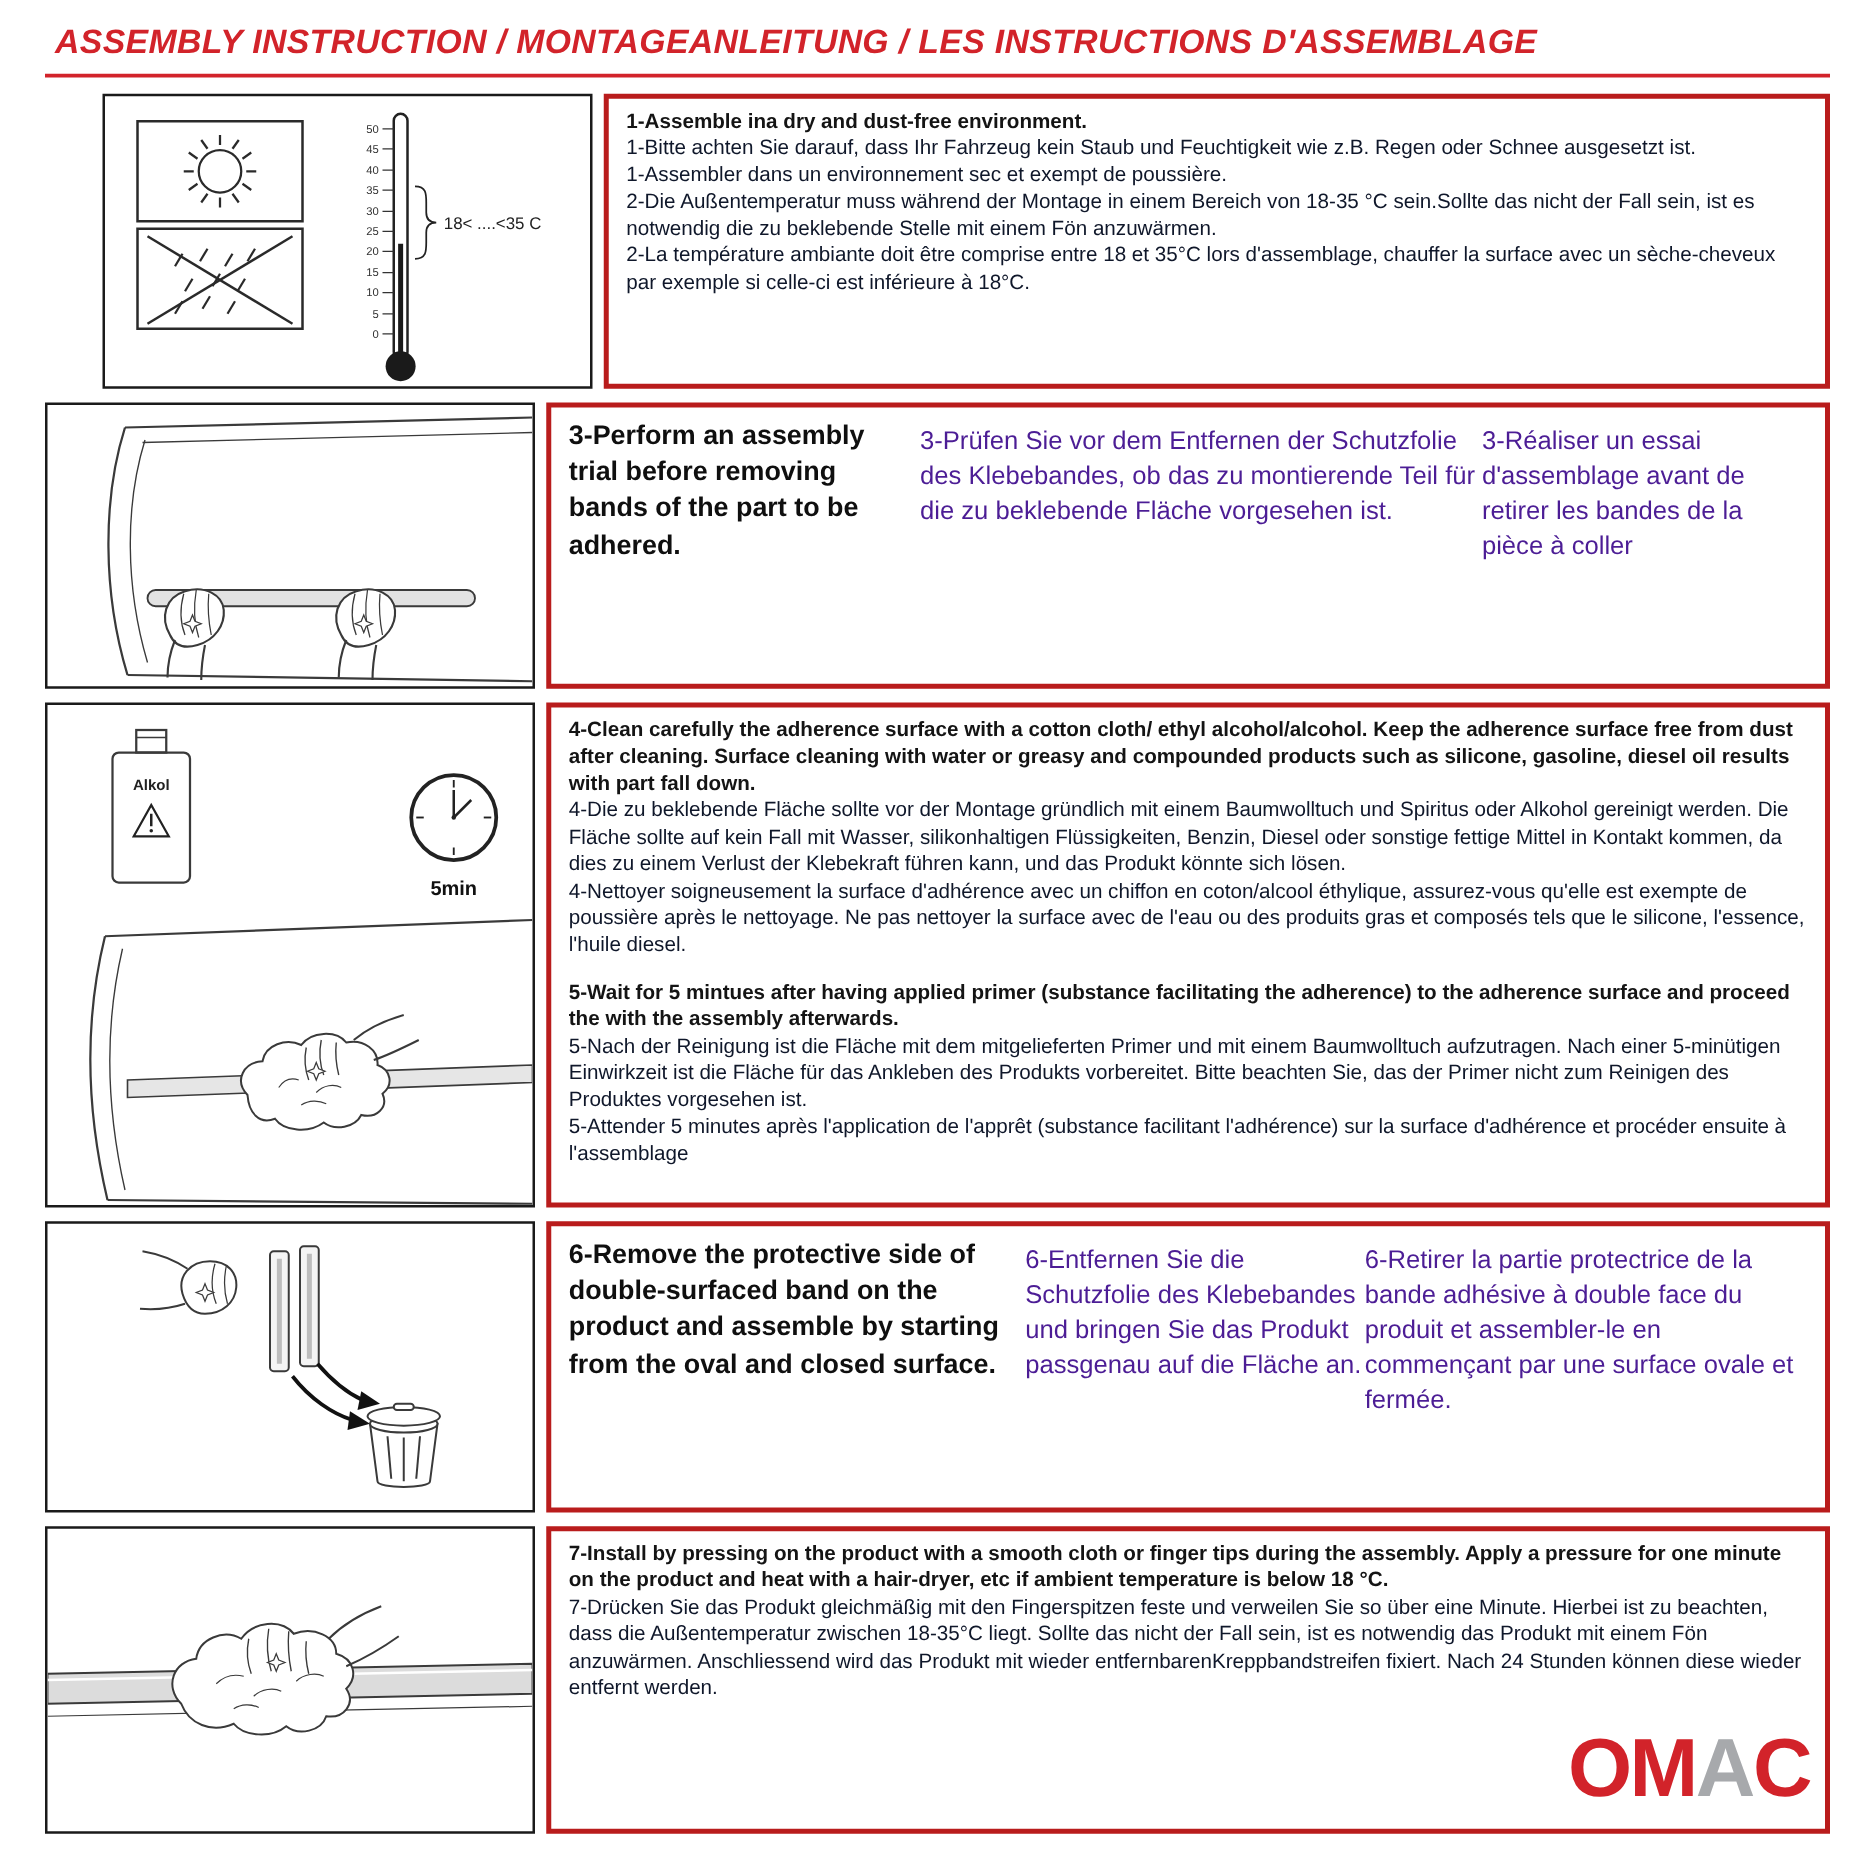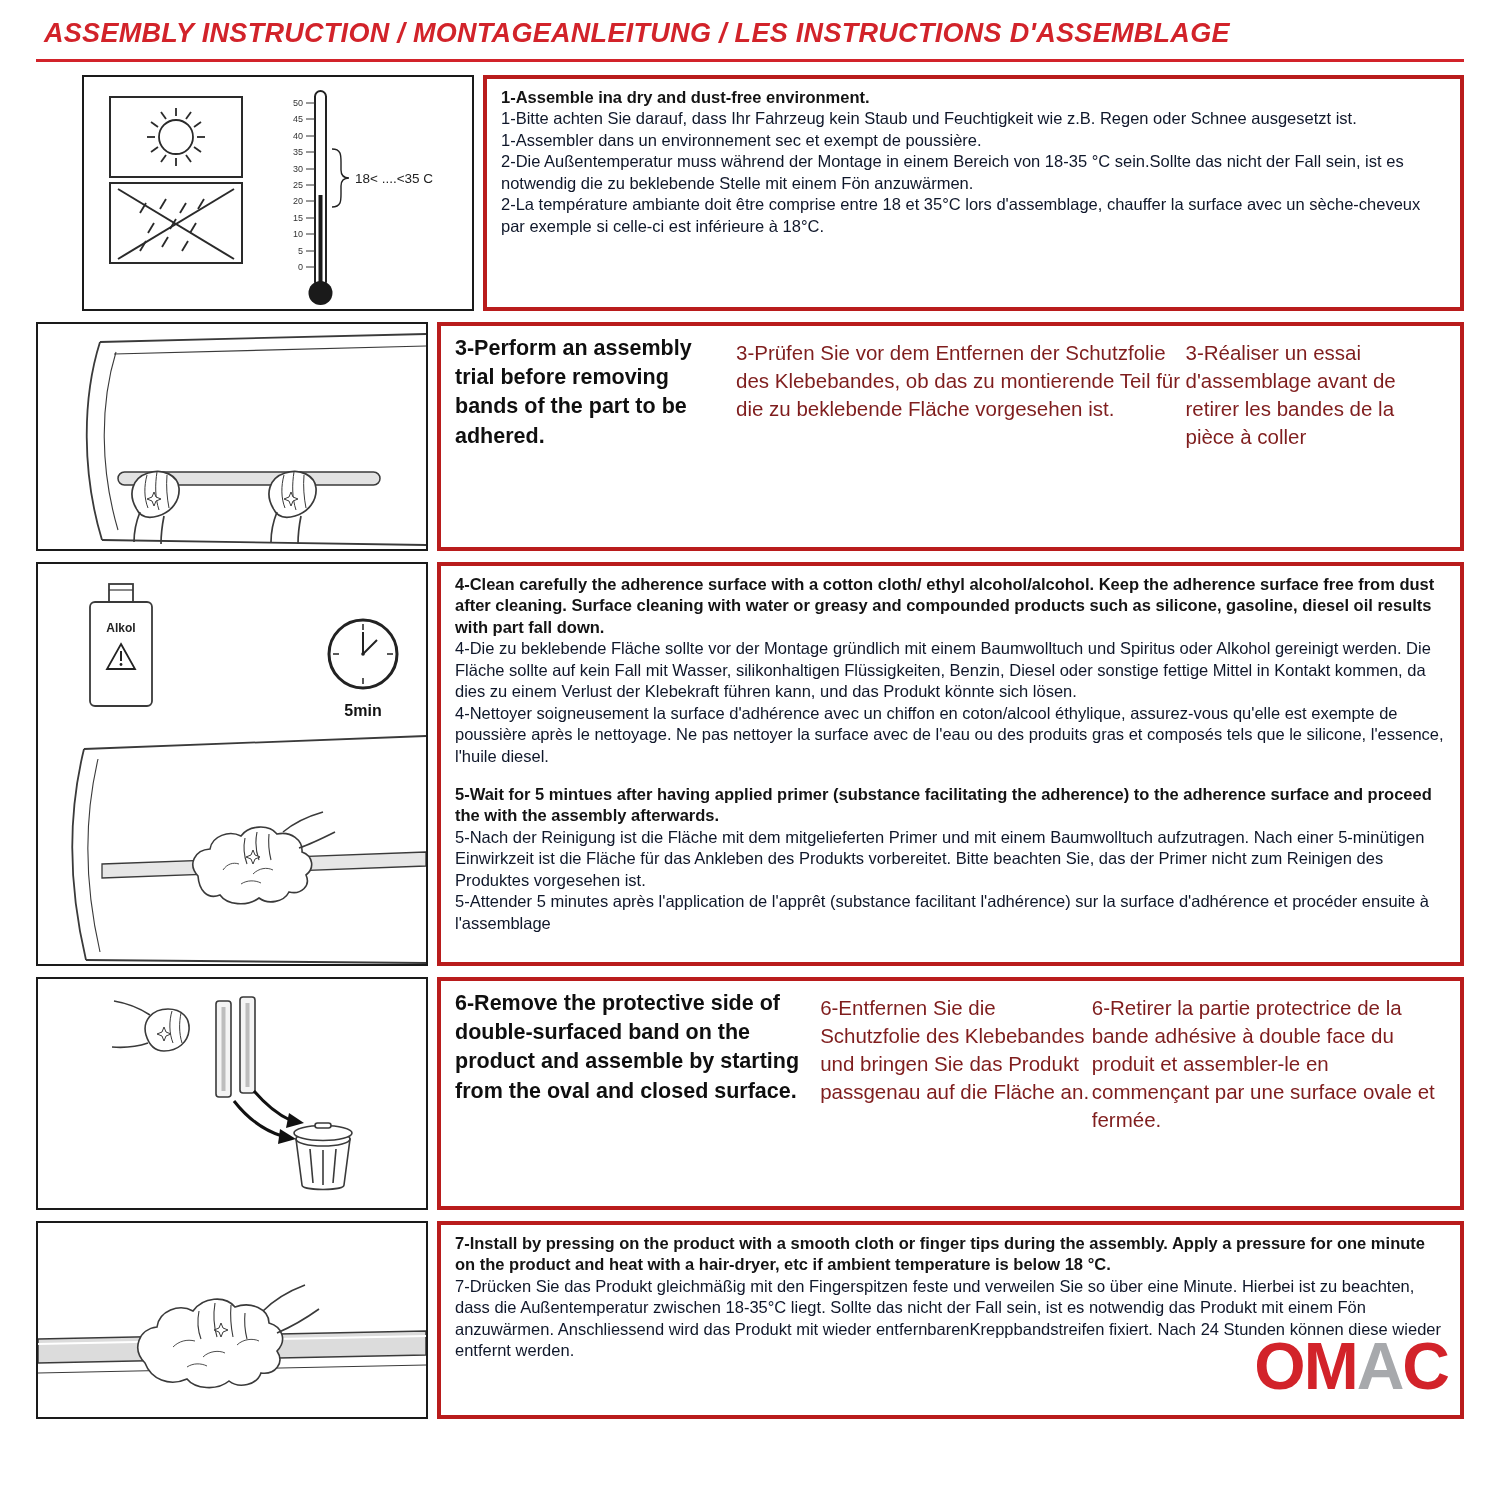--- a/index.html
+++ b/index.html
@@ -23,40 +23,40 @@
   .title-rule {
     border: none;
     border-top: 3px solid #D2232A;
     margin: 0 0 13px 0;
   }
   .row { display: flex; gap: 9px; margin-bottom: 11px; }
   .row1 { height: 236px; padding-left: 46px; }
   .row2 { height: 229px; }
   .row3 { height: 404px; }
   .row4 { height: 233px; }
-  .row5 { height: 198px; }
+  .row5 { height: 246px; }
   .illus-box {
     flex: 0 0 392px;
     border: 2px solid #1a1a1a;
     background: #fff;
     overflow: hidden;
   }
   .text-box {
     flex: 1;
     border: 4px solid #b91c1c;
     padding: 8px 14px;
     overflow: hidden;
     position: relative;
     background: #fff;
   }
   .text-box.center { display: flex; flex-direction: row; justify-content: center; }
   p.para { margin: 0; font-size: 16.5px; line-height: 1.3; color: #0f172a; }
   p.para.b { font-weight: 700; color: #141414; }
   p.para.gap { margin-top: 17px; }
-  .big p.para { font-size: 20.5px; line-height: 1.36; color: #7f1d1d; }
+  .big p.para { font-size: 20.5px; line-height: 1.36; color: #4c1d95; }
   .big p.para + p.para { margin-top: 5px; }
   .big p.para.b { font-size: 21.5px; color: #0f0f0f; }
   svg text { font-family: "Liberation Sans", sans-serif; }
   .logo {
     position: absolute; right: 12px; bottom: 16px;
     font-size: 66px; font-weight: 800; line-height: 1;
     letter-spacing: -2px;
   }
   .logo .red { color: #D2232A; }
   .logo .gray { color: #A7A9AC; }

